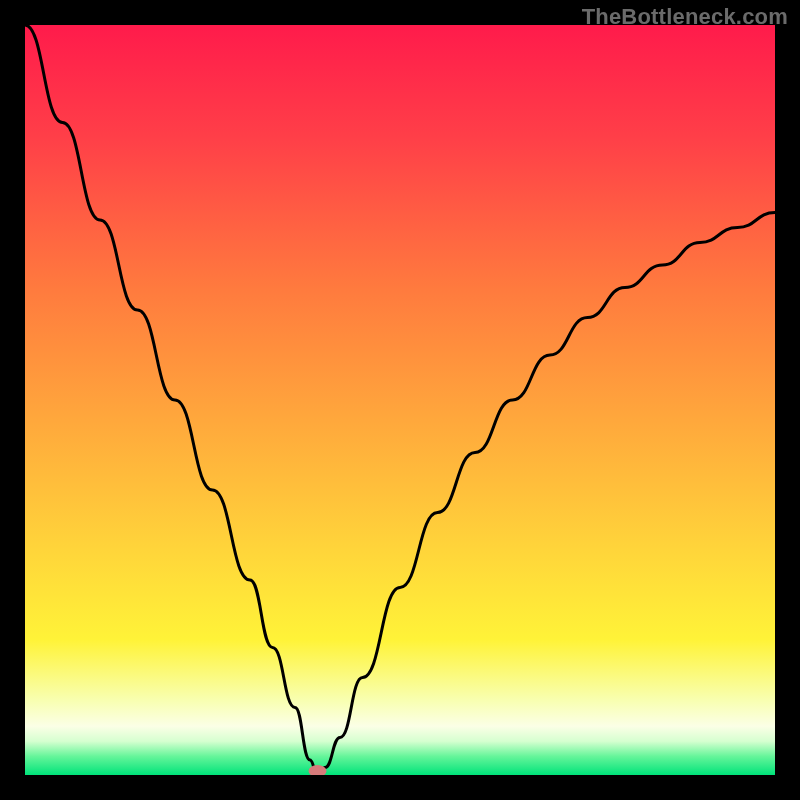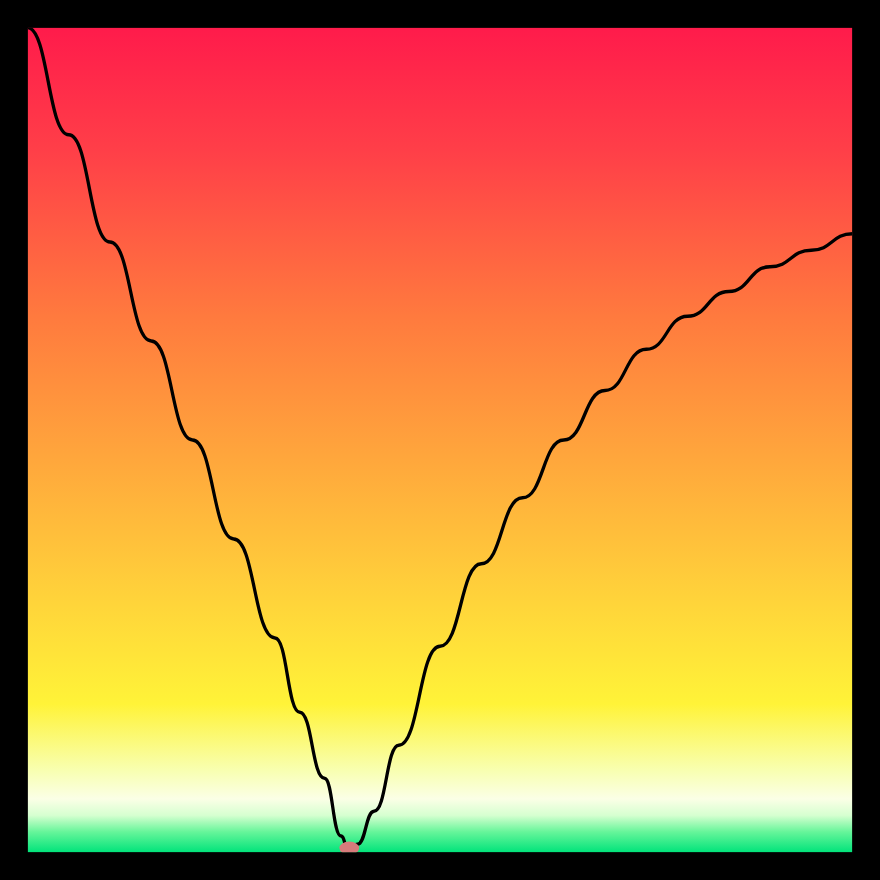--- a/index.html
+++ b/index.html
@@ -34,20 +34,21 @@
     font-weight: 600;
     letter-spacing: 0.2px;
   }
   svg { display: block; }
 </style>
 </head>
 <body>
 
 <div class="frame">
 
+  <div class="source">TheBottleneck.com</div>
 
   <div class="plot">
     <svg id="chart-svg" width="750" height="750" viewBox="0 0 750 750">
       <defs>
         <linearGradient id="bg-grad" x1="0" y1="0" x2="0" y2="1">
             <stop offset="0%" stop-color="#ff1b4b"></stop>
             <stop offset="15%" stop-color="#ff3f48"></stop>
             <stop offset="35%" stop-color="#ff7a3e"></stop>
             <stop offset="52%" stop-color="#ffa63c"></stop>
             <stop offset="70%" stop-color="#ffd53a"></stop>

